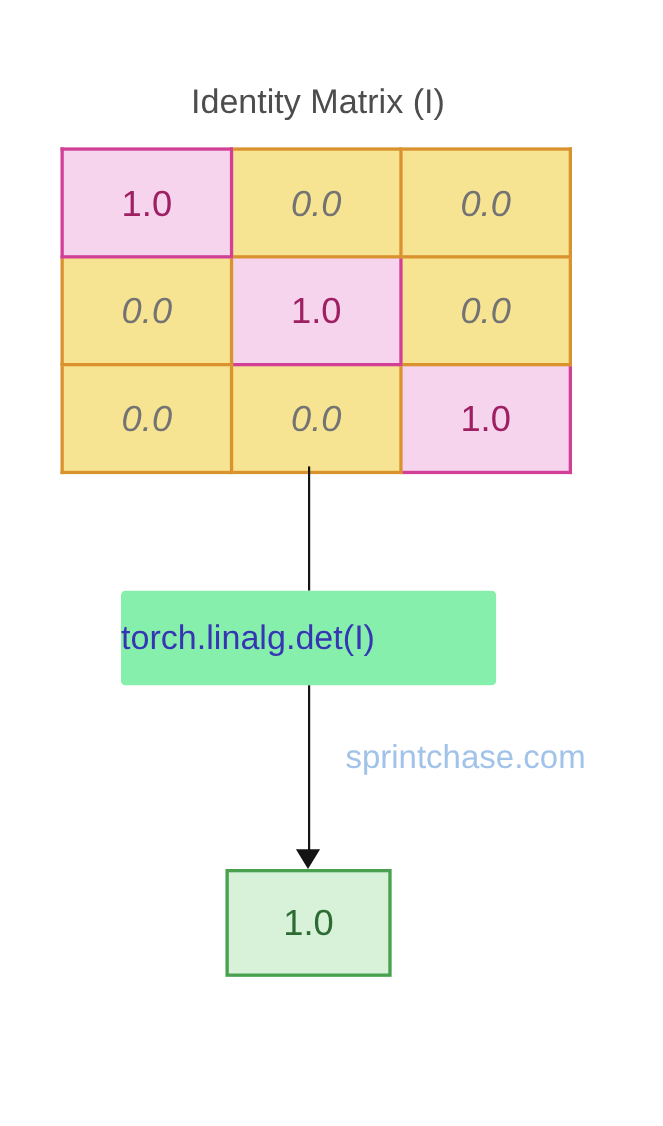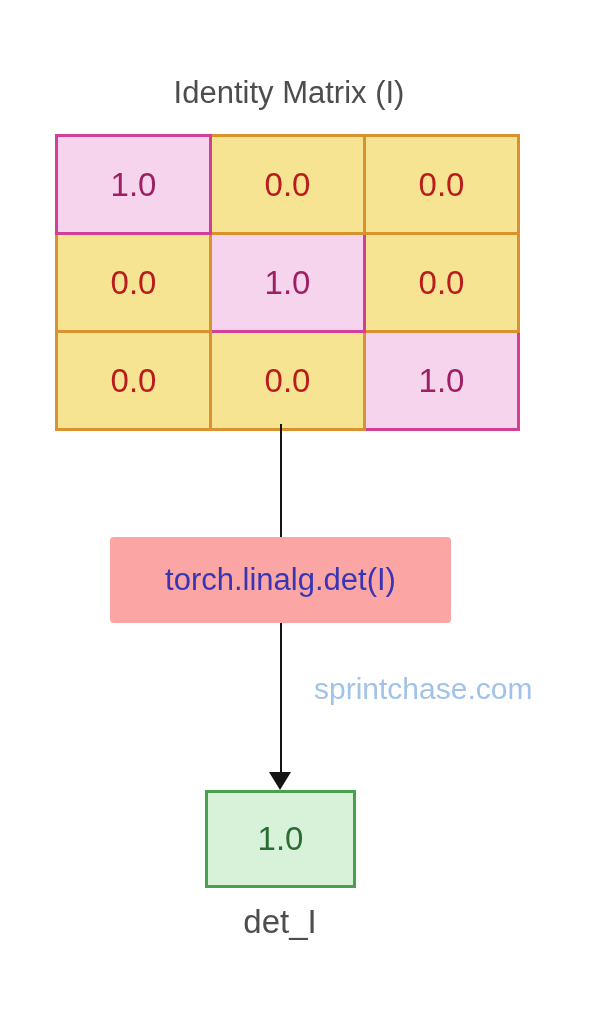--- a/index.html
+++ b/index.html
@@ -29,21 +29,22 @@
   .matrix td {
     width: 149px;
     height: 93px;
     text-align: center;
     vertical-align: middle;
     font-size: 33px;
   }
   .matrix td.off {
     background: #f7e492;
     border: 3px solid #d9922e;
-    color: #b91c1c;
+    color: #737373;
+    font-style: italic;
   }
   .matrix td.diag {
     background: #f7d4ee;
     border: 3px solid #d23f96;
     color: #9e2063;
   }
   .line {
     position: absolute;
     left: 280px;
     width: 2px;
@@ -60,25 +61,25 @@
     border-left: 11px solid transparent;
     border-right: 11px solid transparent;
     border-top: 18px solid #141414;
   }
   .op-box {
     position: absolute;
     left: 110px;
     top: 537px;
     width: 341px;
     height: 86px;
-    background: #fca5a5;
+    background: #86efac;
     border-radius: 4px;
     display: flex;
     align-items: center;
-    justify-content: center;
+    justify-content: flex-start;
     color: #3636b5;
     font-size: 31px;
     white-space: nowrap;
   }
   .watermark {
     position: absolute;
     left: 314px;
     top: 672px;
     font-size: 30px;
     color: #a2c3e9;
@@ -144,15 +145,14 @@
 
   <div class="line line2"></div>
   <div class="arrowhead"></div>
 
   <div class="watermark">sprintchase.com</div>
 
   <div class="result-box">
     <span>1.0</span>
   </div>
 
-  <div class="result-label">det_I</div>
 
 </div>
 
 </body></html>

